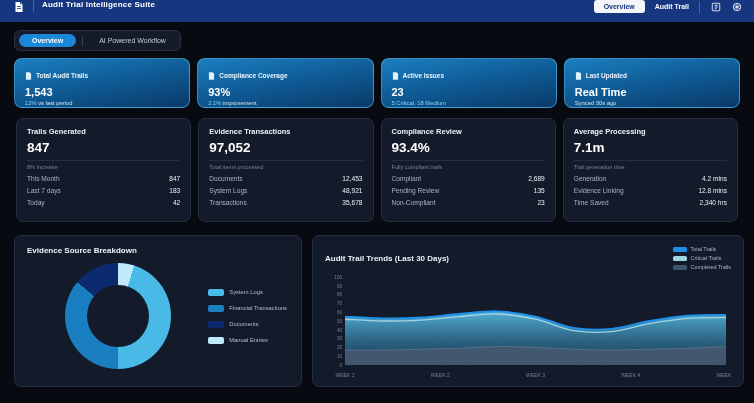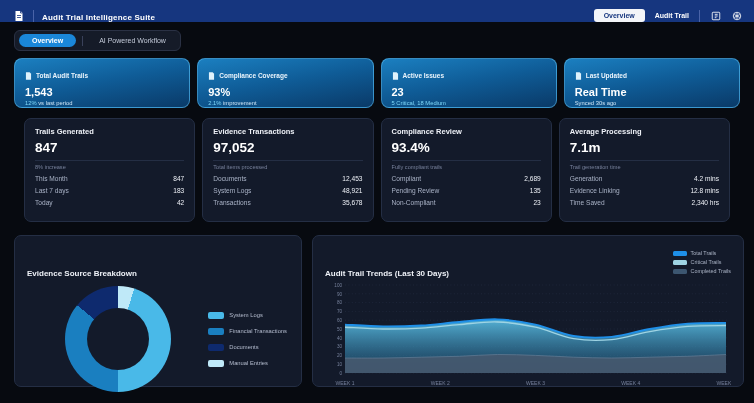--- a/index.html
+++ b/index.html
@@ -1,20 +1,20 @@
 <!DOCTYPE html>
 <html><head>
 <meta charset="utf-8">
 <style>
   html,body{margin:0;padding:0;background:#070a10;}
   body{width:754px;height:403px;overflow:hidden;font-family:"Liberation Sans",sans-serif;color:#e8ecf4;position:relative;}
   *{box-sizing:border-box;}
 
   
-  .header{height:22px;background:#16367f;display:flex;align-items:flex-end;padding:0 12px;gap:8px;}
+  .header{height:22px;background:#16367f;display:flex;align-items:flex-start;padding:0 12px;gap:8px;}
   .logo{width:13px;height:13px;display:flex;align-items:center;justify-content:center;}
   .hdr-divider{width:1px;height:12px;background:#4a63a8;}
   .hdr-title{font-size:8px;font-weight:bold;color:#ffffff;letter-spacing:.2px;}
   .hdr-right{margin-left:auto;display:flex;align-items:center;gap:10px;}
   .hdr-pill{background:#f3f5f9;color:#16367f;font-size:7px;font-weight:bold;border:none;border-radius:3px;padding:3px 10px;cursor:pointer;}
   .hdr-link{font-size:7px;font-weight:bold;color:#ffffff;cursor:pointer;}
   .hdr-icn{width:11px;height:11px;display:flex;align-items:center;justify-content:center;cursor:pointer;}
 
   
   .subnav-wrap{margin:7px 14px 0;}
@@ -26,34 +26,34 @@
   
   .kpi-grid{margin:7px 14px 0;display:grid;grid-template-columns:repeat(4,1fr);gap:7px;}
   .kpi{height:50px;border-radius:8px;padding:7px 10px 6px;background:linear-gradient(170deg,#1b7fc0 0%,#0f5c97 48%,#0a3a68 100%);border:1px solid rgba(92,192,242,.55);overflow:hidden;}
   .kpi-label-row{display:flex;align-items:center;gap:4px;}
   .kpi-label{font-size:6.5px;font-weight:bold;color:#eaf4fc;}
   .kpi-value{font-size:11px;font-weight:bold;color:#ffffff;margin-top:2px;line-height:1.1;}
   .kpi-sub{font-size:5.8px;margin-top:2px;color:#cfe6f7;}
   .kpi-sub .accent{color:#7fd8f9;}
 
   
-  .stats-grid{margin:10px 24px 0;display:grid;grid-template-columns:repeat(4,1fr);gap:7px;}
+  .stats-grid{margin:10px 16px 0;display:grid;grid-template-columns:repeat(4,1fr);gap:7px;}
   .stat{background:#131a2a;border:1px solid #242e44;border-radius:7px;padding:8px 10px;height:104px;}
   .stat-title{font-size:7.5px;font-weight:bold;color:#eef1f7;}
   .stat-value{font-size:13.5px;font-weight:bold;color:#ffffff;margin-top:4px;}
   .stat-div{height:1px;background:#242e44;margin:5px 0 3px;}
   .stat-note{font-size:5.6px;color:#78829c;}
   .stat-row{display:flex;justify-content:space-between;margin-top:5px;font-size:6.6px;}
   .stat-row .lab{color:#a9b2c6;}
   .stat-row .val{color:#eef1f7;}
 
   
   .bottom{margin:13px 14px 0;display:grid;grid-template-columns:288px 1fr;gap:10px;}
   .panel{background:#131a2a;border:1px solid #242e44;border-radius:7px;height:152px;padding:10px 12px;}
-  .panel-title{font-size:8px;font-weight:bold;color:#eef1f7;margin-top:23px;}
+  .panel-title{font-size:8px;font-weight:bold;color:#eef1f7;}
 
   .donut-area{display:flex;align-items:center;margin-top:8px;}
   .donut{width:106px;height:106px;border-radius:50%;margin-left:38px;position:relative;}
   .donut-hole{position:absolute;left:50%;top:50%;width:62px;height:62px;margin:-31px 0 0 -31px;border-radius:50%;background:#131a2a;}
   .d-legend{margin-left:auto;margin-right:2px;display:flex;flex-direction:column;gap:9px;}
   .d-leg-item{display:flex;align-items:center;gap:5px;cursor:pointer;}
   .d-chip{width:16px;height:7px;border-radius:2px;flex:none;}
   .d-leg-label{font-size:5.8px;color:#b6bed0;}
 
   .trends-head{display:flex;align-items:center;}

